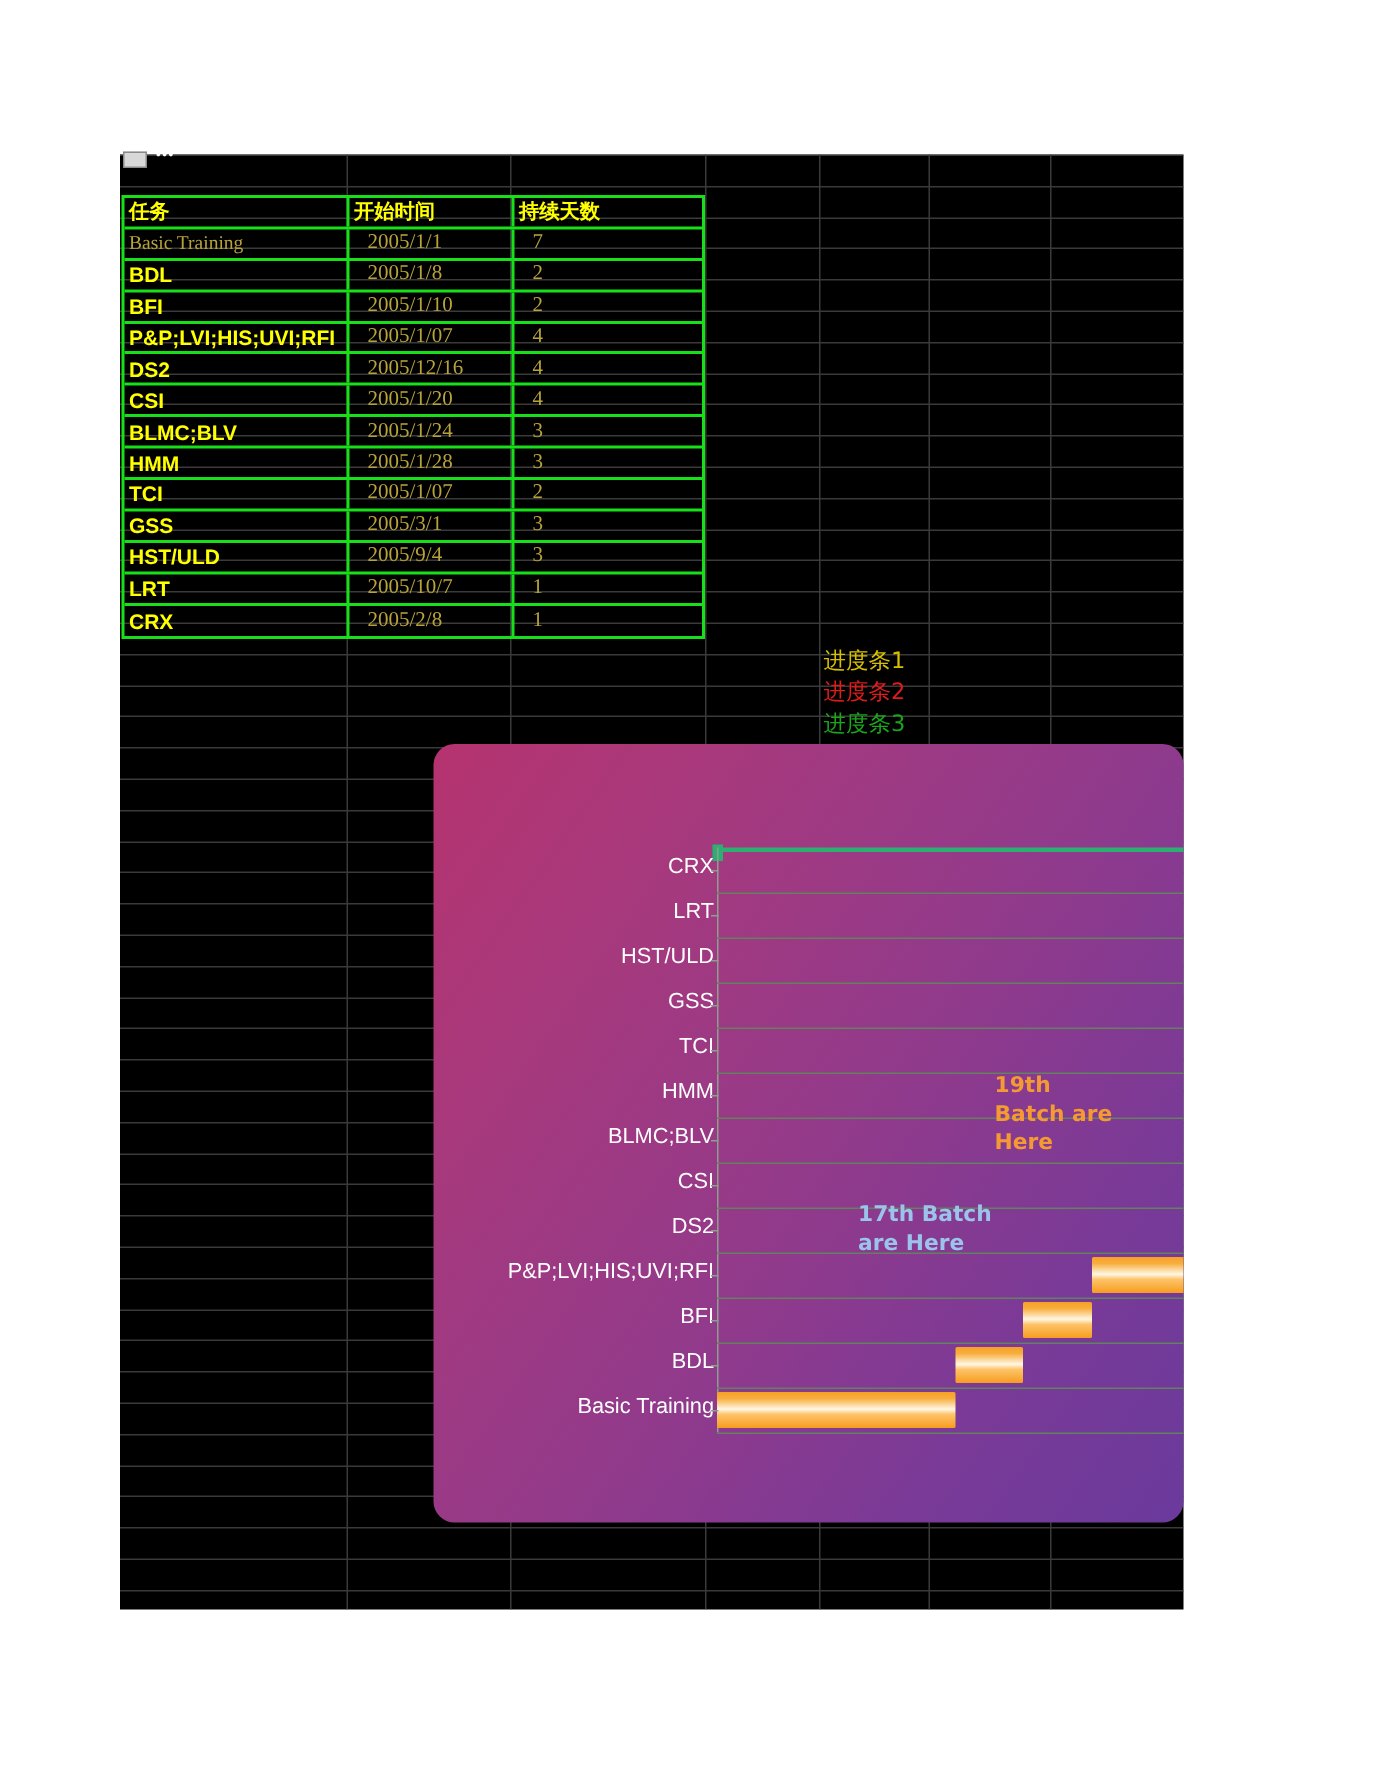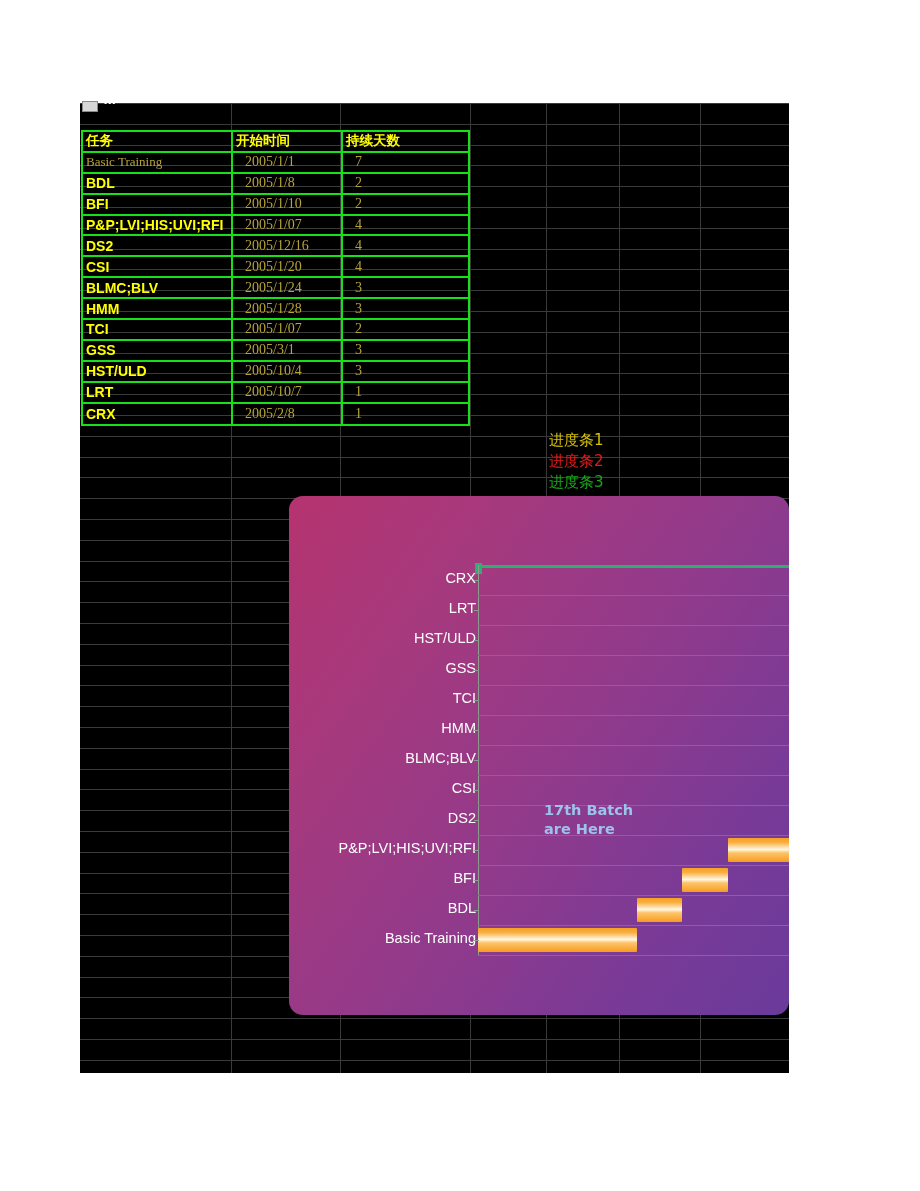--- a/index.html
+++ b/index.html
@@ -183,21 +183,21 @@
     <div class="gc gc2">2005/1/07</div>
     <div class="gc gc3">2</div>
   </div>
   <div class="grow trow">
     <div class="gc gc1">GSS</div>
     <div class="gc gc2">2005/3/1</div>
     <div class="gc gc3">3</div>
   </div>
   <div class="grow trow">
     <div class="gc gc1">HST/ULD</div>
-    <div class="gc gc2">2005/10/4</div>
+    <div class="gc gc2">2005/9/4</div>
     <div class="gc gc3">3</div>
   </div>
   <div class="grow trow">
     <div class="gc gc1">LRT</div>
     <div class="gc gc2">2005/10/7</div>
     <div class="gc gc3">1</div>
   </div>
   <div class="grow trow">
     <div class="gc gc1">CRX</div>
     <div class="gc gc2">2005/2/8</div>
@@ -247,21 +247,24 @@
         <div class="gridrow" style="top: 360px;"></div>
         <div class="gridrow" style="top: 390px;"></div>
       </div>
     <div id="bars">
         <div class="bar" title="Basic Training · 2005/1/1 · 7d" style="left: 0px; width: 158.9px; top: 363px;"></div>
         <div class="bar" title="BDL · 2005/1/8 · 2d" style="left: 158.9px; width: 45.4px; top: 333px;"></div>
         <div class="bar" title="BFI · 2005/1/10 · 2d" style="left: 204.3px; width: 45.4px; top: 303px;"></div>
         <div class="bar" title="P&amp;P;LVI;HIS;UVI;RFI · 2005/1/12 · 4d" style="left: 249.7px; width: 90.8px; top: 273px;"></div>
       </div>
 
-    <div class="anno" style="left:66px;top:236px;color:#9cc3ea">17th Batch
+    <div class="anno" style="left:185px;top:150px;color:#f59a32">19th
+Batch are
+Here</div>
+    <div class="anno" style="left:94px;top:236px;color:#9cc3ea">17th Batch
 are Here</div>
   <div class="ytick" style="top: 375px;"></div>
       <div class="ytick" style="top: 345px;"></div>
       <div class="ytick" style="top: 315px;"></div>
       <div class="ytick" style="top: 285px;"></div>
       <div class="ytick" style="top: 255px;"></div>
       <div class="ytick" style="top: 225px;"></div>
       <div class="ytick" style="top: 195px;"></div>
       <div class="ytick" style="top: 165px;"></div>
       <div class="ytick" style="top: 135px;"></div>

